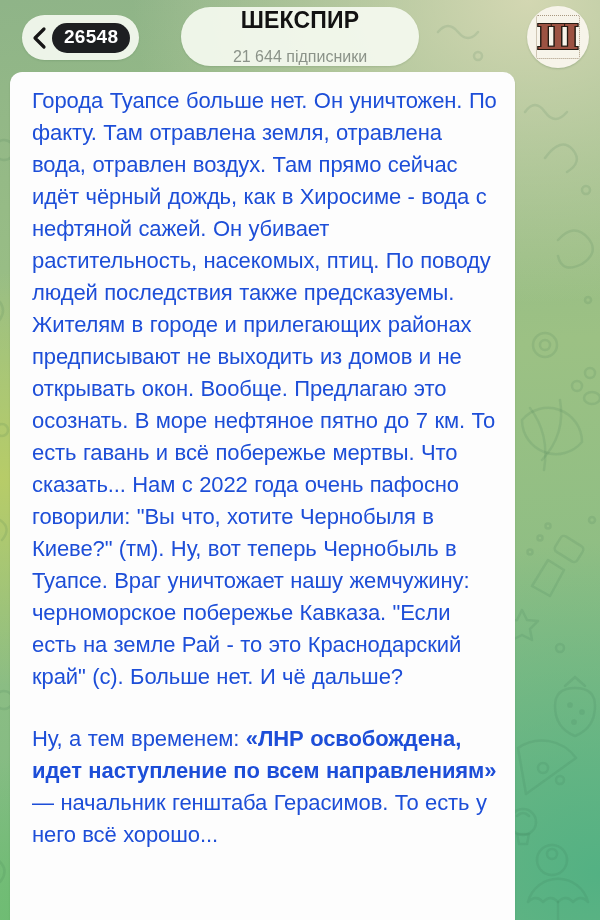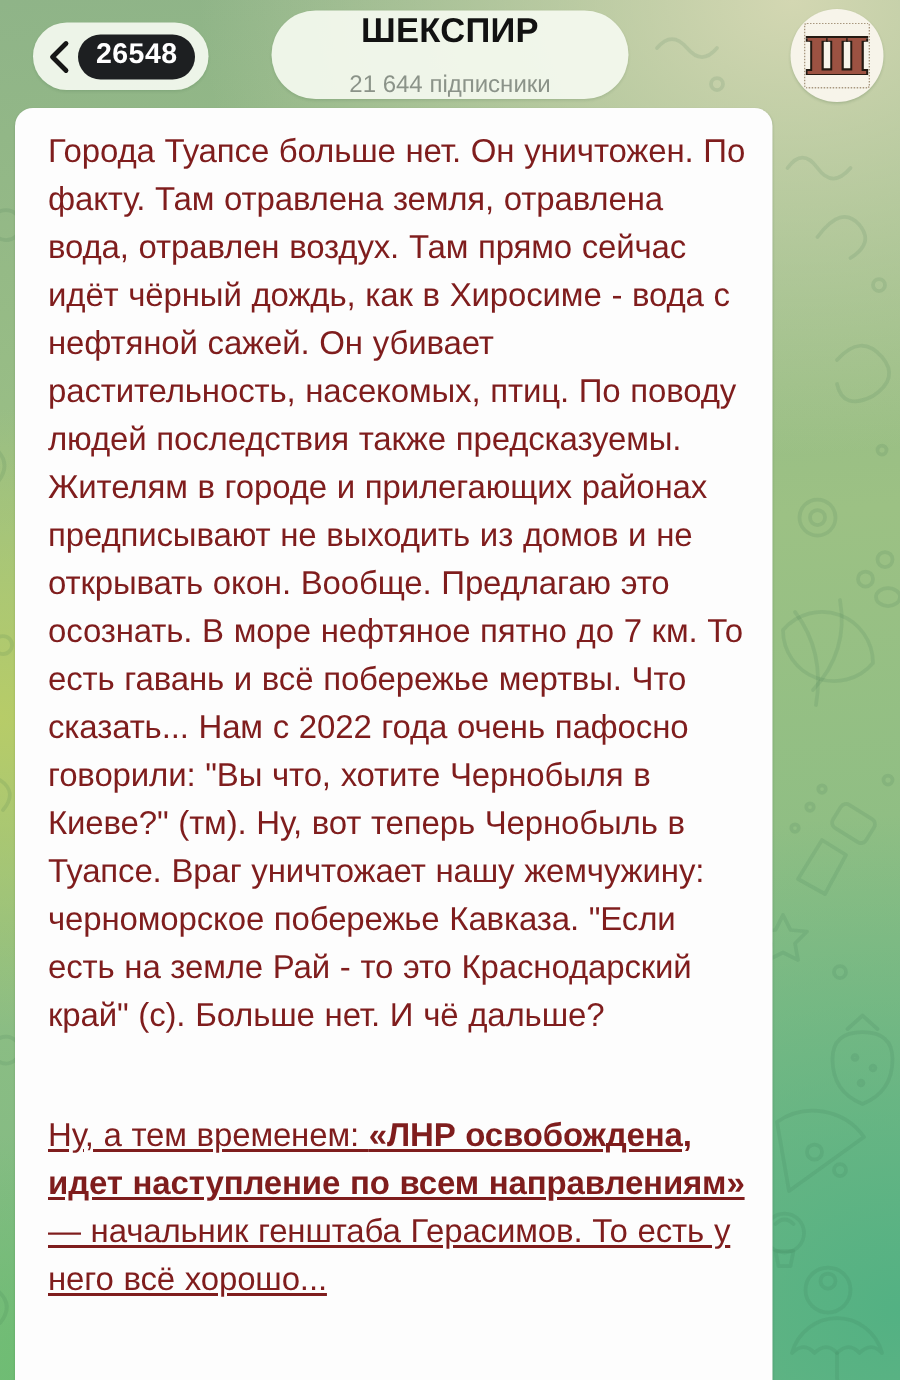--- a/index.html
+++ b/index.html
@@ -23,24 +23,24 @@
   .doodles{position:absolute;inset:0;}
 
   
   .bubble{
     position:absolute;left:10px;top:72px;width:505px;height:860px;
     background:#fdfdfd;border-radius:12px 12px 0 0;
     box-shadow:0 1px 1.5px rgba(0,40,10,.18);
     box-sizing:border-box;padding:13px 16px 0 22px;
   }
   .msg-p{
-    margin:0;color:#7f1d1d;font-size:22px;line-height:32px;
+    margin:0;color:#1d4ed8;font-size:22px;line-height:32px;
     letter-spacing:-0.1px;word-spacing:0.5px;
   }
-  .msg-p + .msg-p{margin-top:48px;text-decoration:underline;}
+  .msg-p + .msg-p{margin-top:30px;}
   .msg-p .b{font-weight:700;}
 
   
   .header{position:absolute;left:0;top:0;width:600px;height:72px;}
   .pill{
     background:rgba(245,250,240,0.92);
     box-shadow:0 1px 2px rgba(20,60,30,.12);
   }
   .back-pill{
     position:absolute;left:22px;top:15px;height:45px;border-radius:23px;

